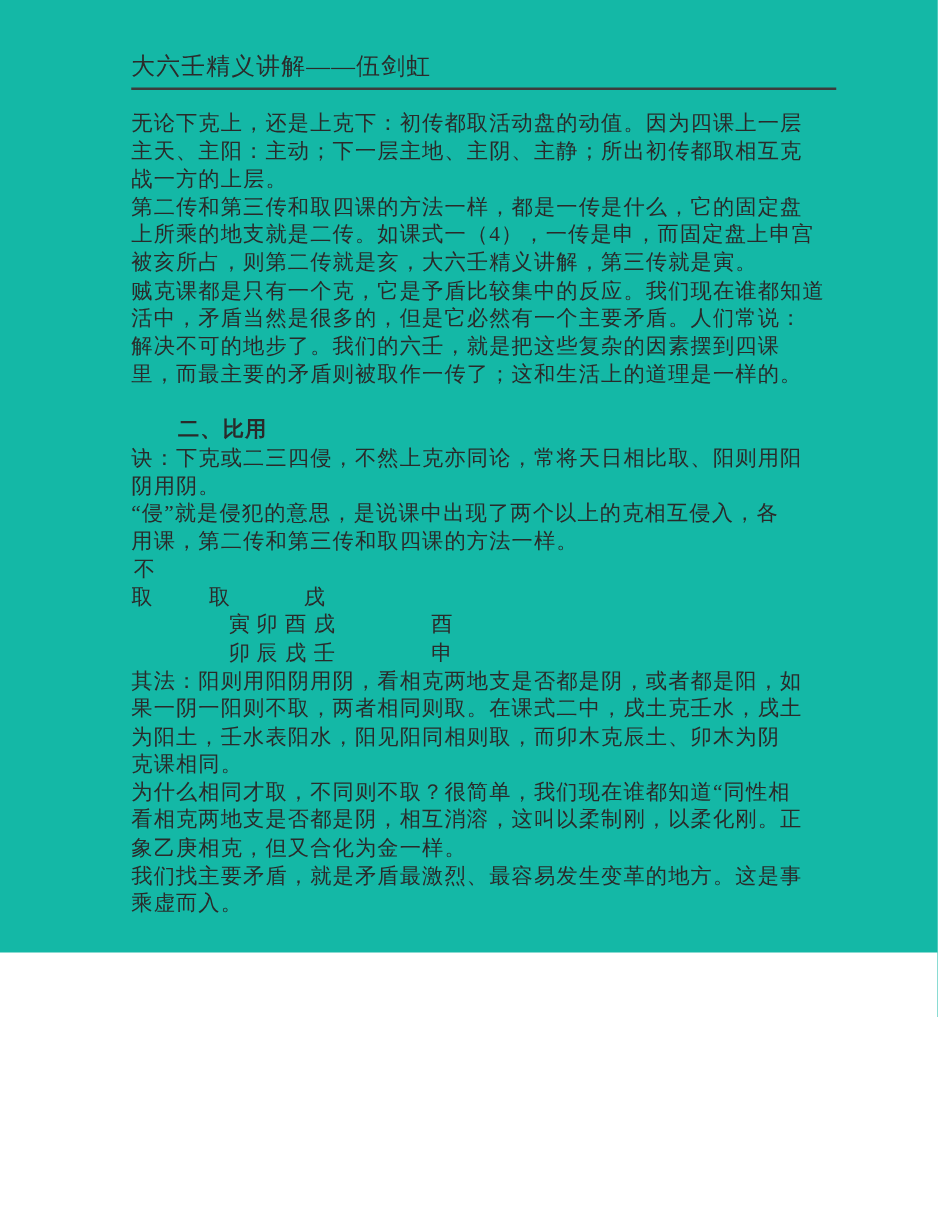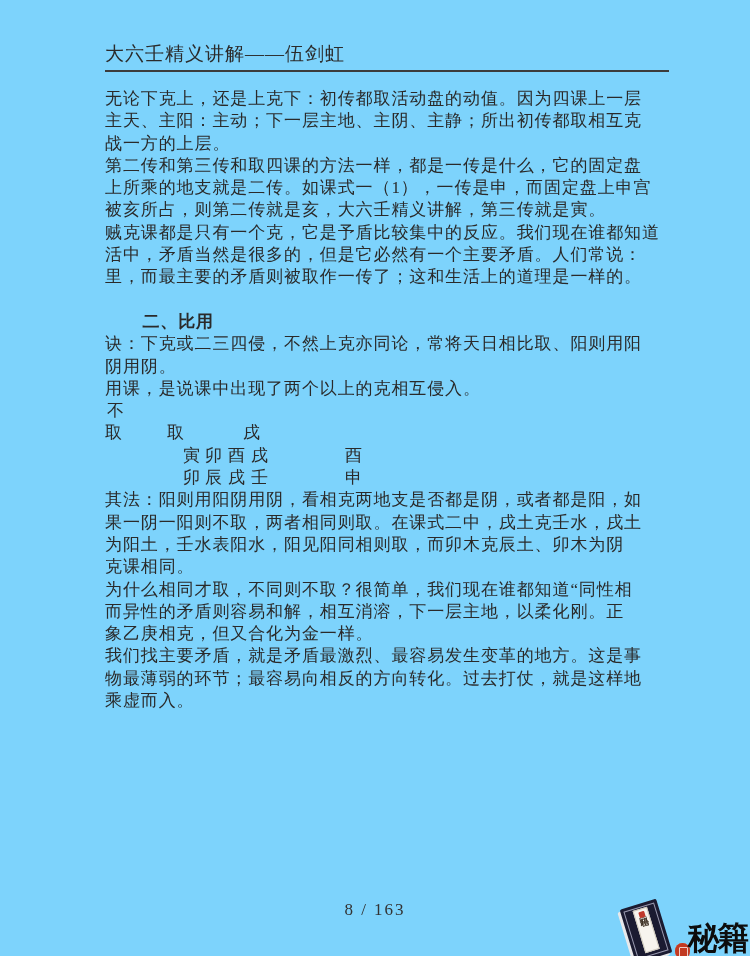--- a/index.html
+++ b/index.html
@@ -1,19 +1,19 @@
 <!DOCTYPE html>
 <html><head>
 <meta charset="utf-8">
 <style>
   html,body{margin:0;padding:0;}
   .page{
     position:relative;
-    width:750px;height:956px;
-    background:#7dd3fc;
+    width:750px;height:762px;
+    background:#14b8a6;
     overflow:hidden;
     font-family:"Liberation Serif", serif;
     color:#222222;
   }
   
   .header{
     position:absolute;left:105px;top:42px;width:564px;
   }
   .header .title{
     font-size:19px;line-height:24px;letter-spacing:1px;color:#2b2b2b;
@@ -98,30 +98,32 @@
   <div class="header">
     <div class="title">大六壬精义讲解——伍剑虹</div>
     <div class="rule"></div>
   </div>
 
   <div class="body-text">
       <div class="line normal">无论下克上，还是上克下：初传都取活动盘的动值。因为四课上一层</div>
       <div class="line normal">主天、主阳：主动；下一层主地、主阴、主静；所出初传都取相互克</div>
       <div class="line normal">战一方的上层。</div>
       <div class="line normal">第二传和第三传和取四课的方法一样，都是一传是什么，它的固定盘</div>
-      <div class="line normal">上所乘的地支就是二传。如课式一（1），一传是申，而固定盘上申宫</div>
+      <div class="line normal">上所乘的地支就是二传。如课式一（4），一传是申，而固定盘上申宫</div>
       <div class="line normal">被亥所占，则第二传就是亥，大六壬精义讲解，第三传就是寅。</div>
       <div class="line normal">贼克课都是只有一个克，它是予盾比较集中的反应。我们现在谁都知道</div>
       <div class="line normal">活中，矛盾当然是很多的，但是它必然有一个主要矛盾。人们常说：</div>
+      <div class="line normal">解决不可的地步了。我们的六壬，就是把这些复杂的因素摆到四课</div>
       <div class="line normal">里，而最主要的矛盾则被取作一传了；这和生活上的道理是一样的。</div>
       <div class="line blank">&nbsp;</div>
       <div class="line heading">二、比用</div>
       <div class="line normal">诀：下克或二三四侵，不然上克亦同论，常将天日相比取、阳则用阳</div>
       <div class="line normal">阴用阴。</div>
-      <div class="line normal">用课，是说课中出现了两个以上的克相互侵入。</div>
+      <div class="line normal">“侵”就是侵犯的意思，是说课中出现了两个以上的克相互侵入，各</div>
+      <div class="line normal">用课，第二传和第三传和取四课的方法一样。</div>
       <div class="line diagram">
         <span class="dchar" style="left: 2px;">不</span>
       </div>
       <div class="line diagram">
         <span class="dchar" style="left: 0px;">取</span>
         <span class="dchar" style="left: 62px;">取</span>
         <span class="dchar" style="left: 138px;">戌</span>
       </div>
       <div class="line diagram">
         <span class="dchar" style="left: 78px;">寅</span>
@@ -135,24 +137,23 @@
         <span class="dchar" style="left: 100px;">辰</span>
         <span class="dchar" style="left: 123px;">戌</span>
         <span class="dchar" style="left: 146px;">壬</span>
         <span class="dchar" style="left: 240px;">申</span>
       </div>
       <div class="line normal">其法：阳则用阳阴用阴，看相克两地支是否都是阴，或者都是阳，如</div>
       <div class="line normal">果一阴一阳则不取，两者相同则取。在课式二中，戌土克壬水，戌土</div>
       <div class="line normal">为阳土，壬水表阳水，阳见阳同相则取，而卯木克辰土、卯木为阴</div>
       <div class="line normal">克课相同。</div>
       <div class="line normal">为什么相同才取，不同则不取？很简单，我们现在谁都知道“同性相</div>
-      <div class="line normal">而异性的矛盾则容易和解，相互消溶，下一层主地，以柔化刚。正</div>
+      <div class="line normal">看相克两地支是否都是阴，相互消溶，这叫以柔制刚，以柔化刚。正</div>
       <div class="line normal">象乙庚相克，但又合化为金一样。</div>
       <div class="line normal">我们找主要矛盾，就是矛盾最激烈、最容易发生变革的地方。这是事</div>
-      <div class="line normal">物最薄弱的环节；最容易向相反的方向转化。过去打仗，就是这样地</div>
       <div class="line normal">乘虚而入。</div>
     </div>
 
   <div class="footer">
     <span class="pageno">8 / 163</span>
   </div>
 
   <div class="watermark">
     <div class="wm-book">
       <div class="wm-book-frame"></div>

